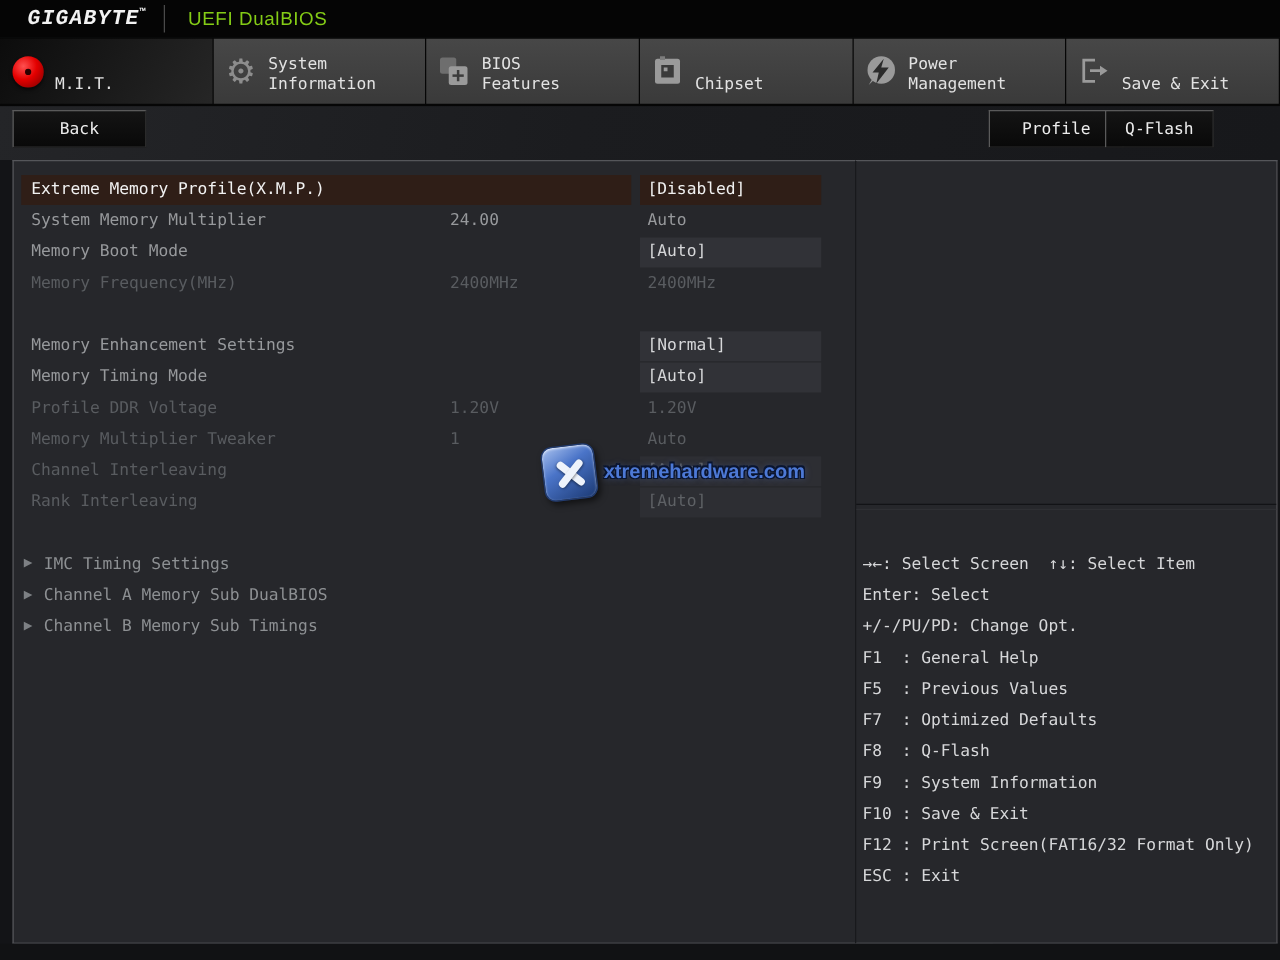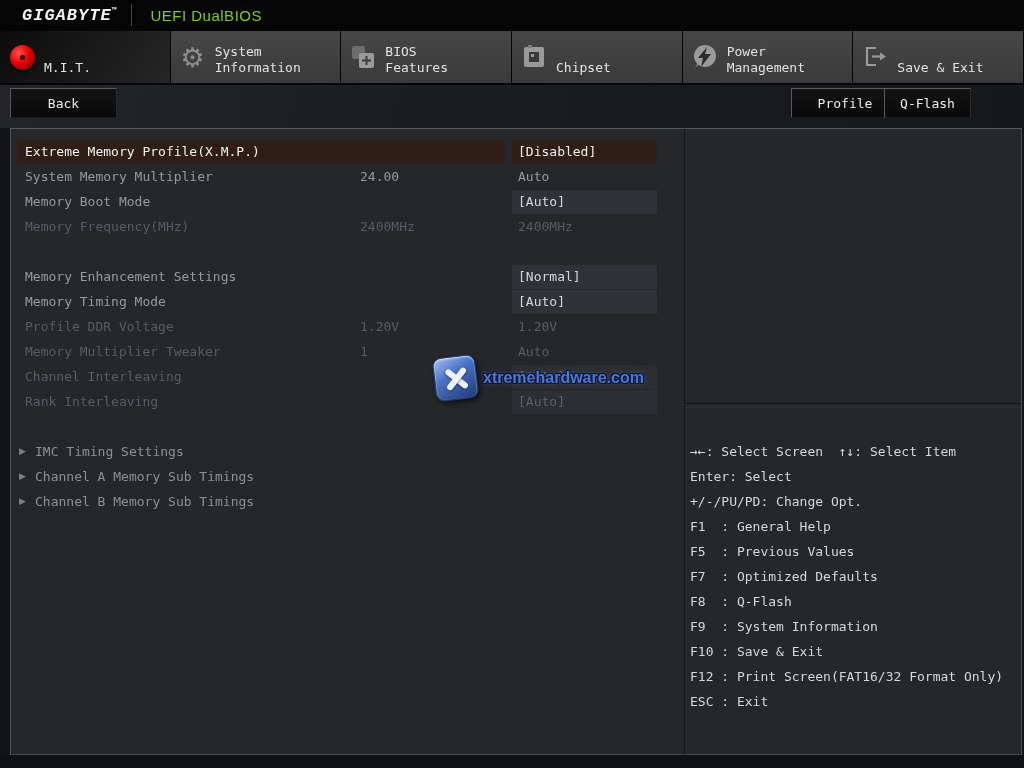--- a/index.html
+++ b/index.html
@@ -216,21 +216,21 @@
           <span class="label">Rank Interleaving</span>
           <span class="valbox">[Auto]</span>
         </div>
         <div class="row spacer"></div>
         <div class="row normal submenu">
           <span class="arrow">▶</span>
           <span class="label">IMC Timing Settings</span>
         </div>
         <div class="row normal submenu">
           <span class="arrow">▶</span>
-          <span class="label">Channel A Memory Sub Timings</span>
+          <span class="label">Channel A Memory Sub DualBIOS</span>
         </div>
         <div class="row normal submenu">
           <span class="arrow">▶</span>
           <span class="label">Channel B Memory Sub Timings</span>
         </div>
       </div>
   </div>
 
   <div id="right-panel">
     <div id="help-divider"></div>

